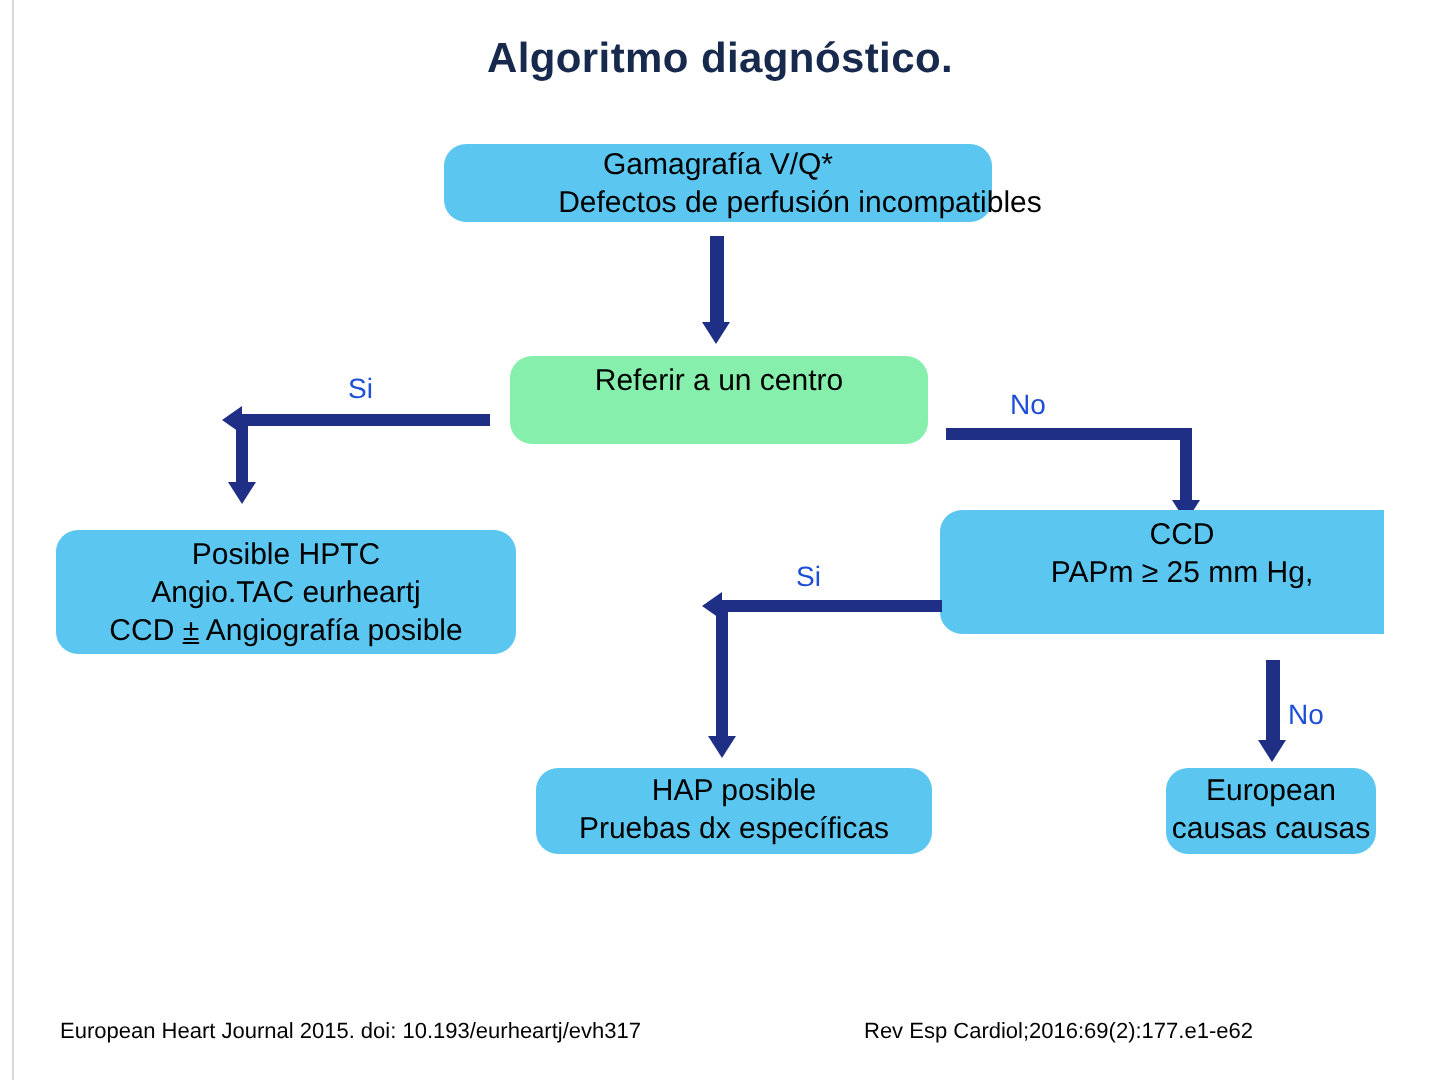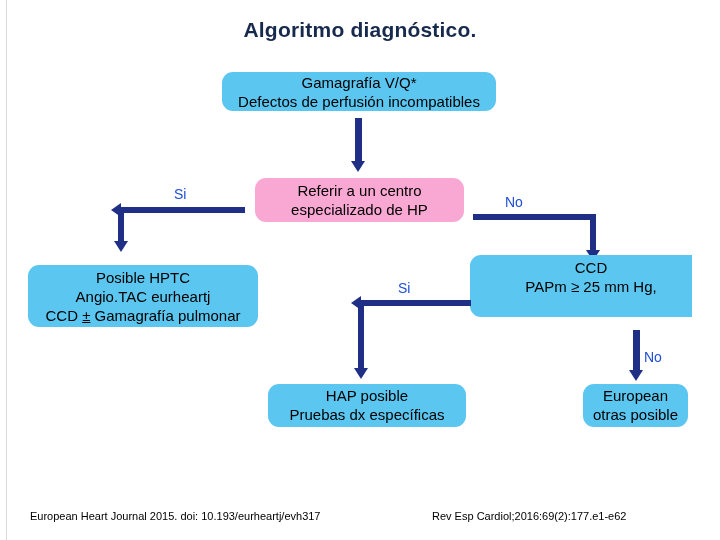--- a/index.html
+++ b/index.html
@@ -62,21 +62,21 @@
     white-space: nowrap;
   }
   .node .txt {
     position: absolute;
     left: 50%;
     transform: translateX(-50%);
     width: max-content;
     text-align: center;
   }
   .node.blue   { background: #5bc6f0; }
-  .node.orange { background: #f9a8d4; }
+  .node.orange { background: #86efac; }
 
   
   .seg {
     position: absolute;
     background: #1f2f86;
   }
   .arrowhead {
     position: absolute;
     width: 0;
     height: 0;
@@ -118,47 +118,46 @@
 
 <div id="slide">
 
   <div class="page-rule left"></div>
   <div class="page-rule right"></div>
 
   <div class="title">Algoritmo diagnóstico.</div>
 
   <div class="node blue" style="left:222px; top:72px; width:274px; height:39px;">
     <div class="txt" style="top:1px;">Gamagrafía V/Q*</div>
-    <div class="txt" style="top:20px;">Defectos de perfusión incompatibles</div>
+    <div class="txt" style="top:20px;margin-left:41px;">Defectos de perfusión incompatibles</div>
   </div>
 
   <div class="seg" style="left:355px; top:118px; width:7px; height:44px;"></div>
   <div class="arrowhead down" style="left:351px; top:161px;"></div>
 
   <div class="node orange" style="left:255px; top:178px; width:209px; height:44px;">
     <div class="txt" style="top:3px;">Referir a un centro</div>
-    <div class="txt" style="top:22px;">especializado de HP</div>
   </div>
 
   <div class="edge-label" style="left:174px; top:186px;">Si</div>
   <div class="seg" style="left:118px; top:207px; width:127px; height:6px;"></div>
   <div class="seg" style="left:118px; top:207px; width:6px; height:36px;"></div>
   <div class="arrowhead down" style="left:114px; top:241px;"></div>
   <div class="arrowhead left" style="left:111px; top:203px;"></div>
 
   <div class="edge-label" style="left:505px; top:194px;">No</div>
   <div class="seg" style="left:473px; top:214px; width:123px; height:6px;"></div>
   <div class="seg" style="left:590px; top:214px; width:6px; height:38px;"></div>
   <div class="arrowhead down" style="left:586px; top:250px;"></div>
 
   <div class="node blue" style="left:28px; top:265px; width:230px; height:62px;">
     <div class="txt" style="top:3px;">Posible HPTC</div>
     <div class="txt" style="top:22px;">Angio.TAC eurheartj</div>
     <div class="txt" style="top:41px;">
-      <span>CCD </span><span class="u">±</span><span> Gamagrafía pulmonar</span>
+      <span>CCD </span><span class="u">±</span><span> Angiografía posible</span>
     </div>
   </div>
 
   <div class="node blue" style="left:470px; top:255px; width:242px; height:62px;">
     <div class="txt" style="top:3px;">CCD</div>
     <div class="txt" style="top:22px;">PAPm ≥ 25 mm Hg,</div>
   </div>
 
   <div class="edge-label" style="left:398px; top:280px;">Si</div>
   <div class="seg" style="left:358px; top:300px; width:113px; height:6px;"></div>
@@ -170,19 +169,19 @@
   <div class="arrowhead down" style="left:629px; top:370px;"></div>
   <div class="edge-label" style="left:644px; top:349px;">No</div>
 
   <div class="node blue" style="left:268px; top:384px; width:198px; height:43px;">
     <div class="txt" style="top:21px;">Pruebas dx específicas</div>
     <div class="txt" style="top:2px;">HAP posible</div>
   </div>
 
   <div class="node blue" style="left:583px; top:384px; width:105px; height:43px;">
     <div class="txt" style="top:2px;">European</div>
-    <div class="txt" style="top:21px;">otras posible</div>
+    <div class="txt" style="top:21px;">causas causas</div>
   </div>
 
   <div class="footer left">European Heart Journal 2015. doi: 10.193/eurheartj/evh317</div>
   <div class="footer right">Rev Esp Cardiol;2016:69(2):177.e1-e62</div>
 
 </div>
 
 </body></html>

